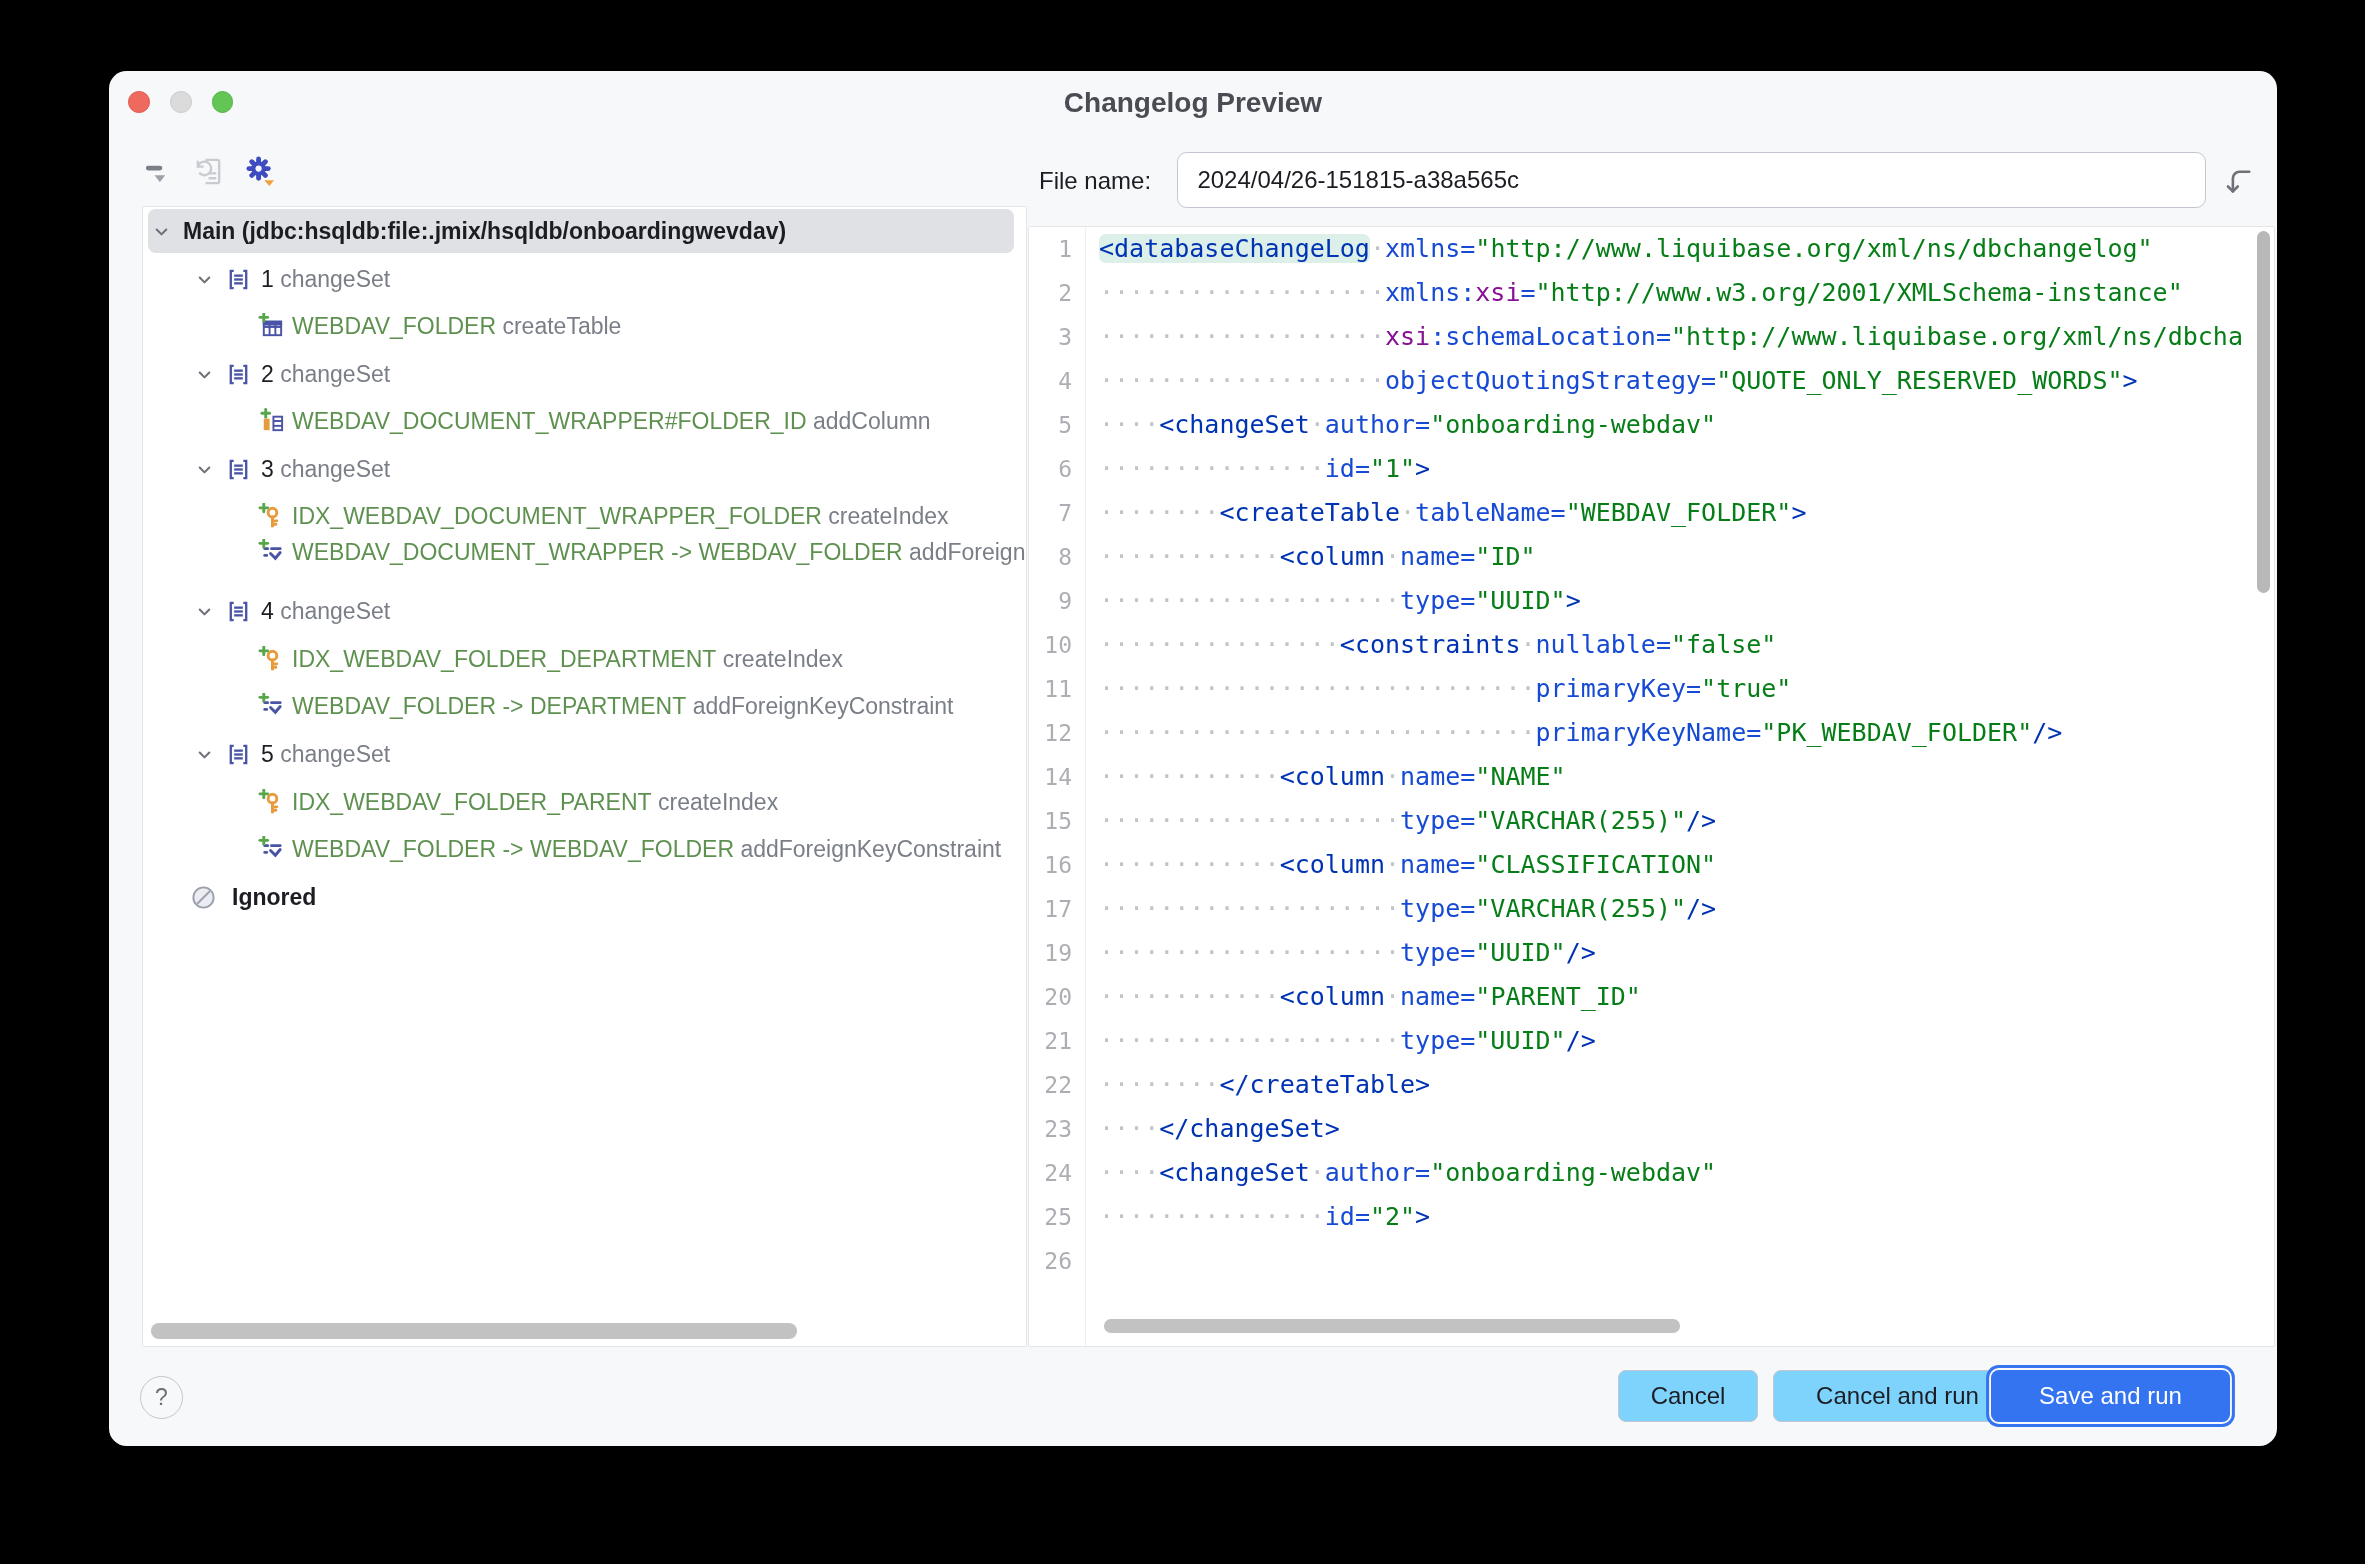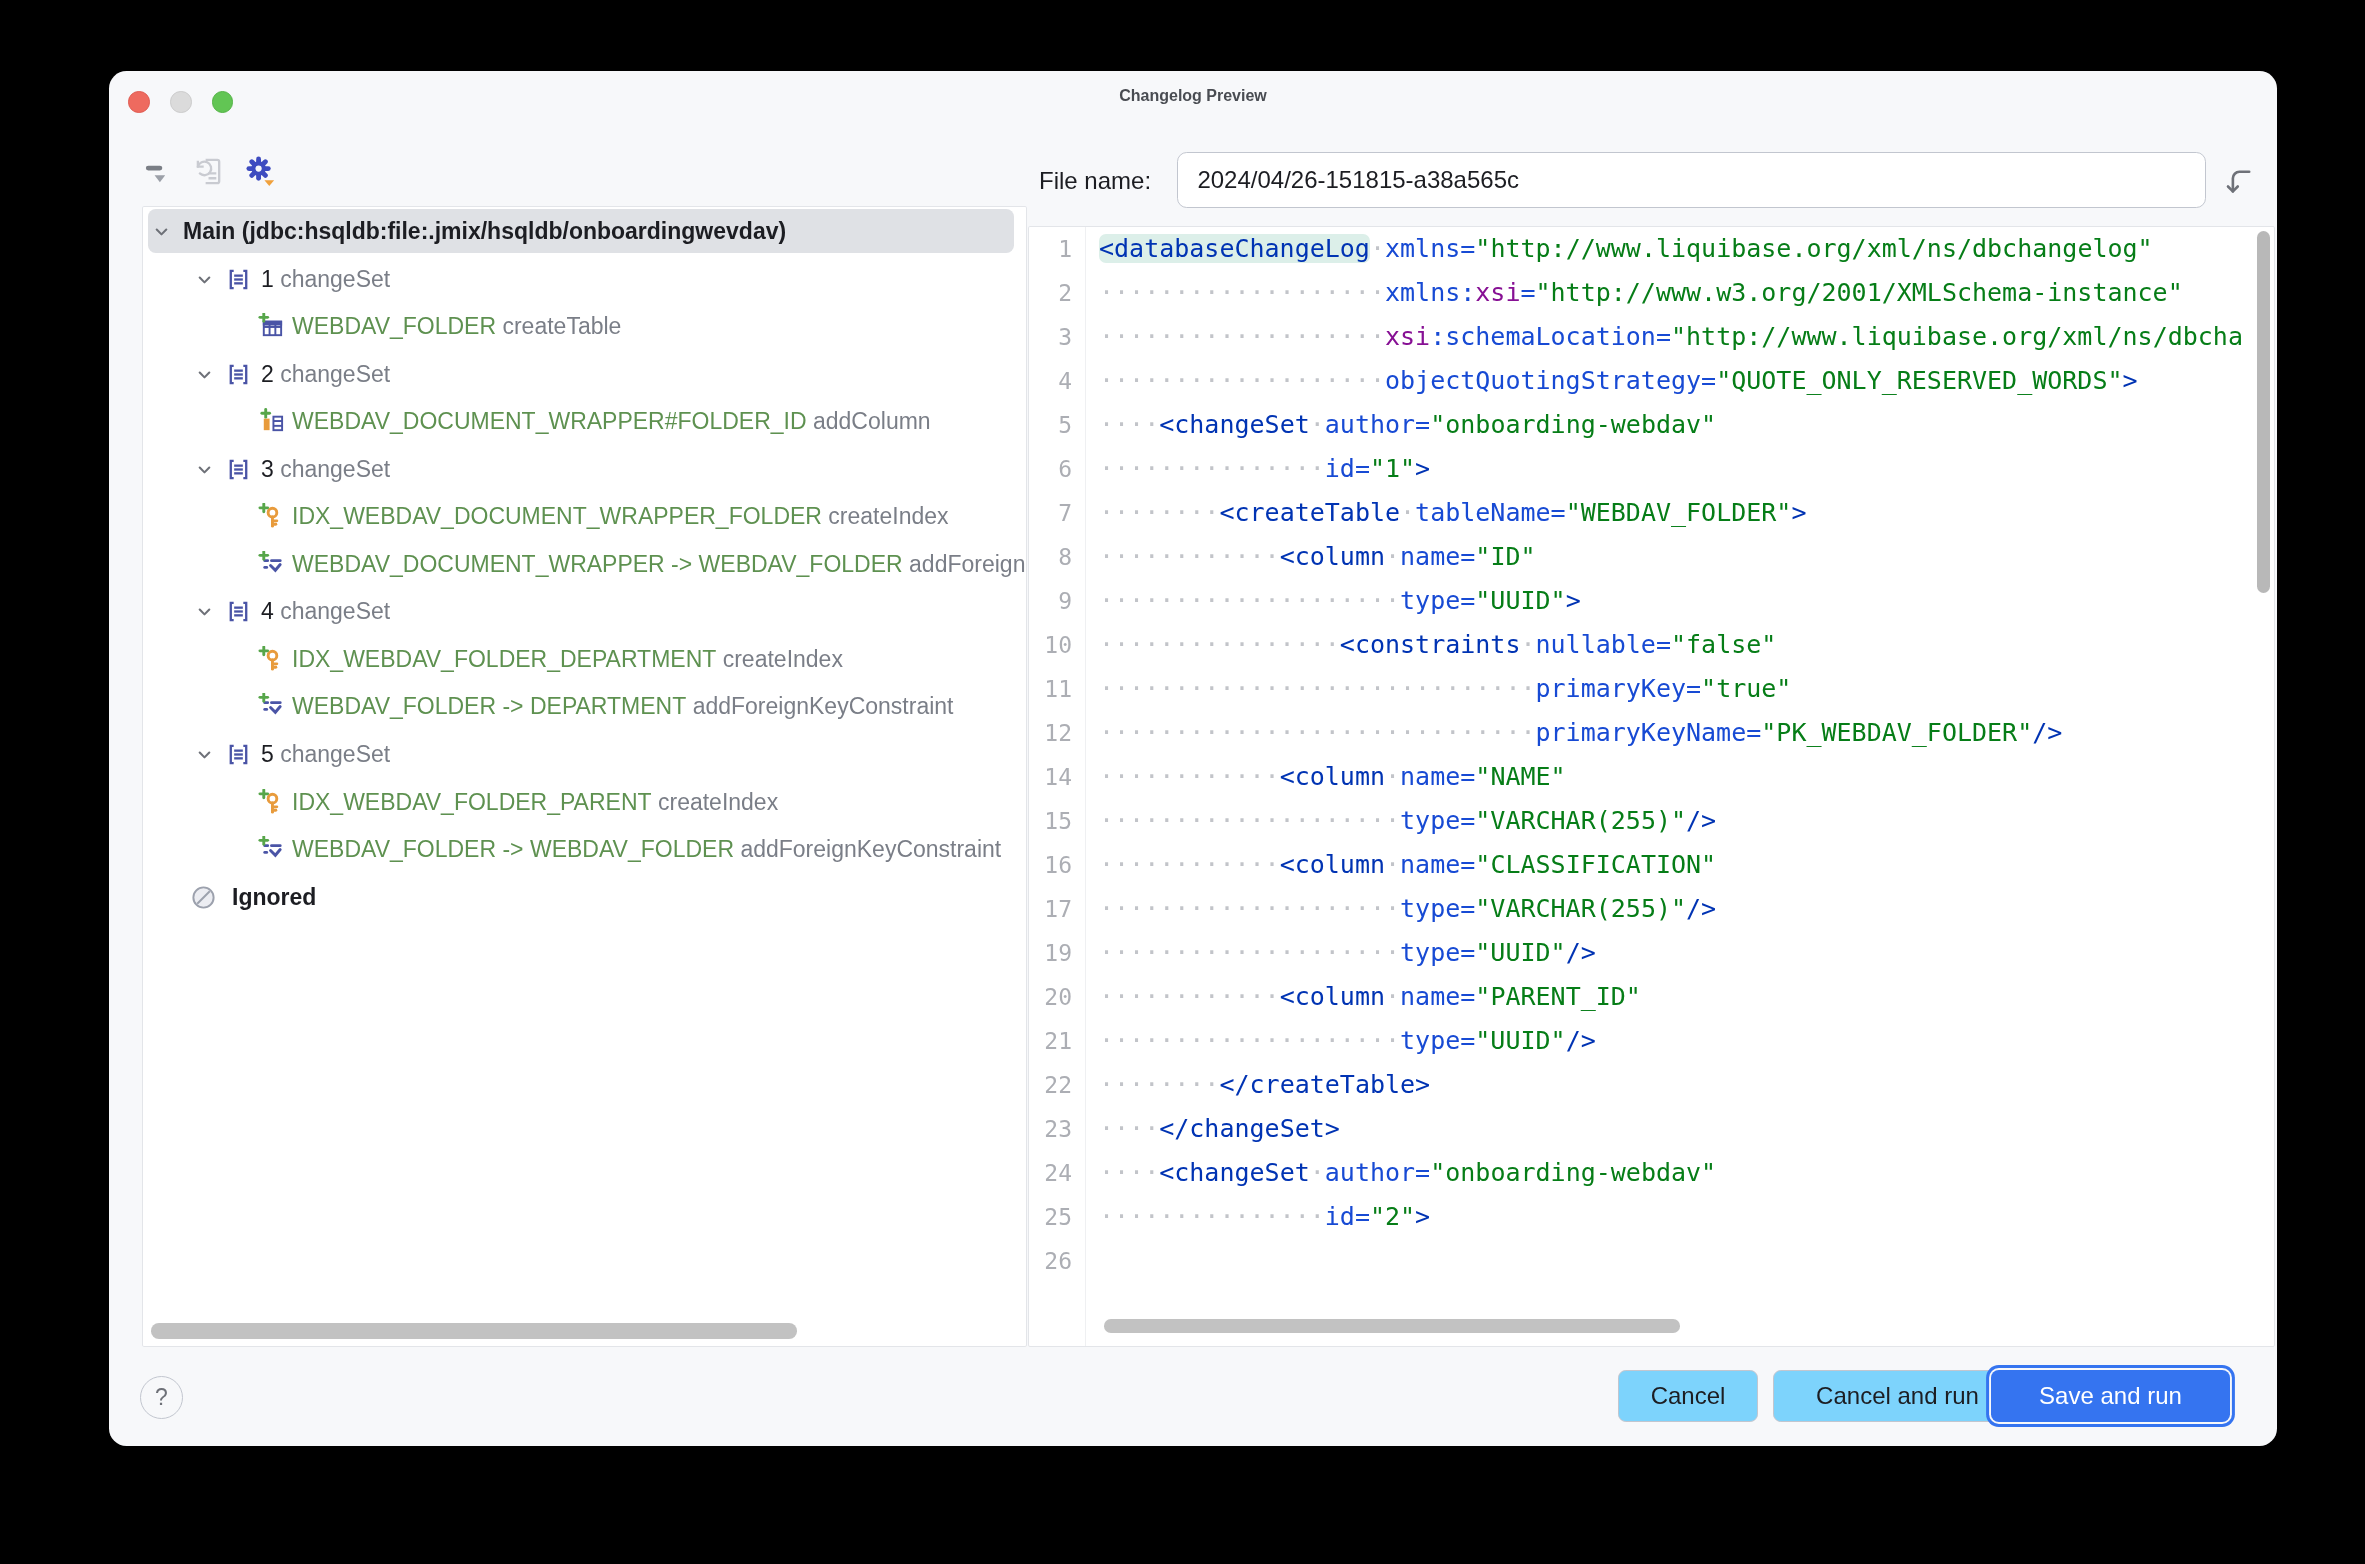--- a/index.html
+++ b/index.html
@@ -7,21 +7,21 @@
          font-family:"Liberation Sans",sans-serif;}
   .dialog{position:absolute;left:109px;top:71px;width:2168px;height:1375px;
           background:#F7F8FA;border-radius:17.5px;overflow:hidden;}
   
   .traffic{position:absolute;top:20.4px;left:19.4px;display:flex;gap:20.4px;}
   .tl{width:19.4px;height:19.4px;border-radius:50%;}
   .tl.red{background:#EE6A5F;border:1px solid #E05A50;}
   .tl.gray{background:#DBDBDB;border:1px solid #CBCBCB;}
   .tl.green{background:#62C554;border:1px solid #53B345;}
   .dlg-title{position:absolute;top:15.5px;left:0;width:100%;text-align:center;
-             font-size:16px;font-weight:bold;color:#494C52;}
+             font-size:28px;font-weight:bold;color:#494C52;}
   
   .toolbar{position:absolute;left:29px;top:82px;display:flex;gap:15.5px;}
   .tbtn{width:37px;height:37px;border-radius:5.8px;display:flex;align-items:center;justify-content:center;}
   
   .tree-panel{position:absolute;left:33px;top:135px;width:885px;height:1141px;background:#fff;
               border:1px solid #E3E5E9;border-radius:1.9px;overflow:hidden;box-sizing:border-box;}
   .trow{position:absolute;left:0;width:100%;height:48px;line-height:48px;font-size:23px;color:#1C1D22;
         white-space:nowrap;}
   .trow .pill{position:absolute;left:4.9px;right:11.6px;top:1.9px;bottom:1.9px;background:#DFE1E5;border-radius:7.8px;}
   .trow .cell{position:absolute;top:0;height:48px;display:flex;align-items:center;}
@@ -223,21 +223,21 @@
     <path d="M9 5 H6 V23 H9"></path>
               <path d="M19 5 H22 V23 H19"></path>
     <line x1="9.5" y1="10" x2="18.5" y2="10"></line>
               <line x1="9.5" y1="14" x2="18.5" y2="14"></line>
     <line x1="9.5" y1="18" x2="18.5" y2="18"></line>
             </svg>
           </div>
       <div class="cell" style="left:118px">
         <span>4</span>&nbsp;<span class="t-gray">changeSet</span></div>
         </div>
-        <div class="trow" style="top: 333px; text-align: right;">
+        <div class="trow" style="top: 321px; text-align: right;">
           <div class="cell" style="left:115px">
             <svg width="27" height="27" viewBox="0 0 28 28">
     <g stroke="#4A54A6" stroke-width="3" stroke-linecap="round" fill="none">
       <line x1="7" y1="10" x2="10" y2="10"></line>
                 <line x1="14" y1="10" x2="23" y2="10"></line>
       <line x1="7" y1="17" x2="9" y2="17"></line>
       <path d="M13 15 l5 5 l5 -6"></path>
               </g>
               <g stroke="#57A64A" stroke-width="3" stroke-linecap="round">
   <line x1="6" y1="0.5" x2="6" y2="8.5"></line>

